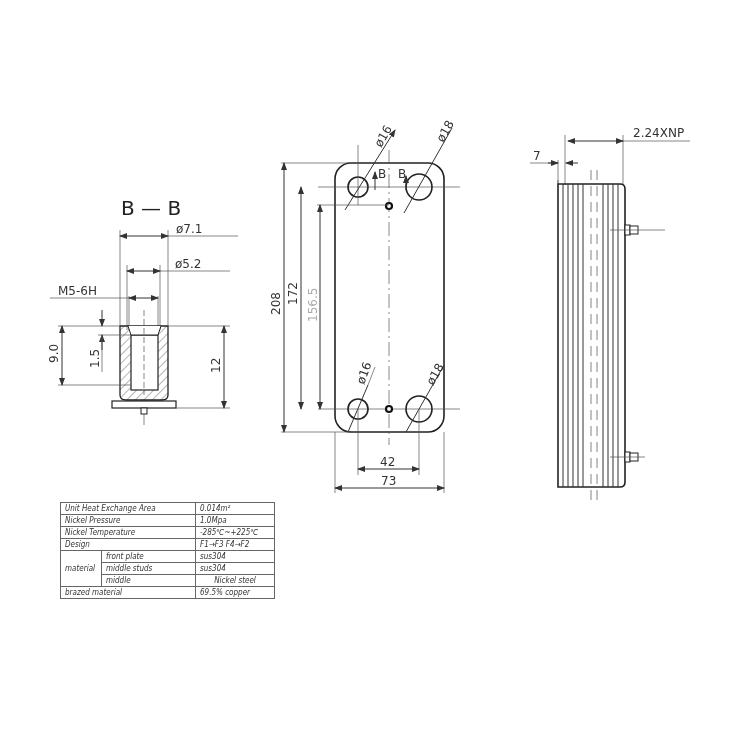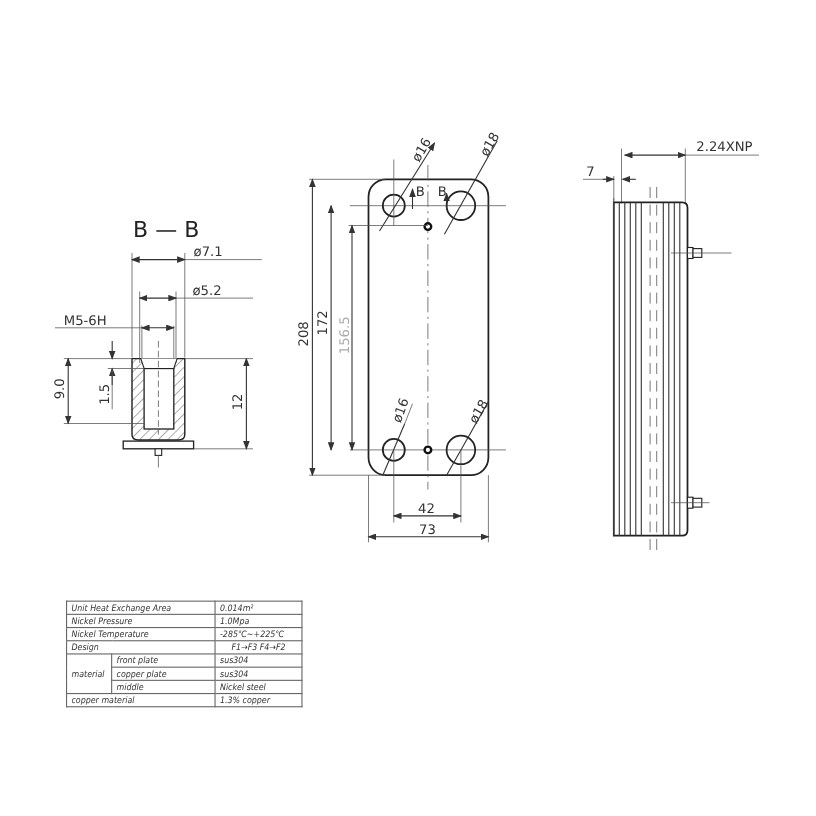--- a/index.html
+++ b/index.html
@@ -4,21 +4,21 @@
   <style>
     html, body { margin: 0; padding: 0; background: #ffffff; }
     body { width: 742px; height: 742px; position: relative; overflow: hidden; font-family: "DejaVu Sans", sans-serif; }
     svg { position: absolute; left: 0; top: 0; }
     .ln { stroke: #333; stroke-width: 1; fill: none; }
     .thin { stroke: #555; stroke-width: 0.7; fill: none; }
     .thick { stroke: #222; stroke-width: 1.6; fill: none; }
     .dim { font-family: "DejaVu Sans", sans-serif; font-size: 12px; fill: #333; }
     .dimlt { font-family: "DejaVu Sans", sans-serif; font-size: 12px; fill: #aaa; }
     .title { font-family: "DejaVu Sans", sans-serif; font-size: 20px; fill: #222; }
-    .spec-table { position: absolute; left: 60px; top: 502px; border-collapse: collapse; font-family: "DejaVu Sans Condensed", "DejaVu Sans", sans-serif; font-style: italic; font-size: 8px; color: #333; margin-top: 44px; }
+    .spec-table { position: absolute; left: 60px; top: 502px; border-collapse: collapse; font-family: "DejaVu Sans Condensed", "DejaVu Sans", sans-serif; font-style: italic; font-size: 8px; color: #333; }
     .spec-table td { border: 1px solid #666; padding: 0 4px; height: 11px; line-height: 11px; white-space: nowrap; }
   </style>
 </head>
 <body>
 
 <svg width="742" height="742" viewBox="0 0 742 742" xmlns="http://www.w3.org/2000/svg">
   <defs>
     <marker id="arr" markerWidth="8" markerHeight="6" refX="7" refY="3" orient="auto" markerUnits="userSpaceOnUse">
       <path d="M0,0 L8,3 L0,6 Z" fill="#333"></path>
     </marker>
@@ -184,33 +184,33 @@
   <tr>
     <td colspan="2">Nickel Pressure</td>
     <td>1.0Mpa</td>
   </tr>
   <tr>
     <td colspan="2">Nickel Temperature</td>
     <td>-285℃~+225℃</td>
   </tr>
   <tr>
     <td colspan="2">Design</td>
-    <td style="text-align:center">F1→F3  F4→F2</td>
+    <td style="text-align:left">F1→F3  F4→F2</td>
   </tr>
   <tr>
     <td rowspan="3" style="width:32px">material</td>
     <td>front plate</td>
     <td>sus304</td>
   </tr>
   <tr>
-    <td>copper plate</td>
+    <td>middle studs</td>
     <td>sus304</td>
   </tr>
   <tr>
     <td>middle</td>
-    <td style="text-align:left">Nickel steel</td>
-  </tr>
-  <tr>
-    <td colspan="2">copper material</td>
-    <td>1.3% copper</td>
+    <td style="text-align:center">Nickel steel</td>
+  </tr>
+  <tr>
+    <td colspan="2">brazed material</td>
+    <td>69.5% copper</td>
   </tr>
 </tbody>
   </table>
 
 </body></html>

